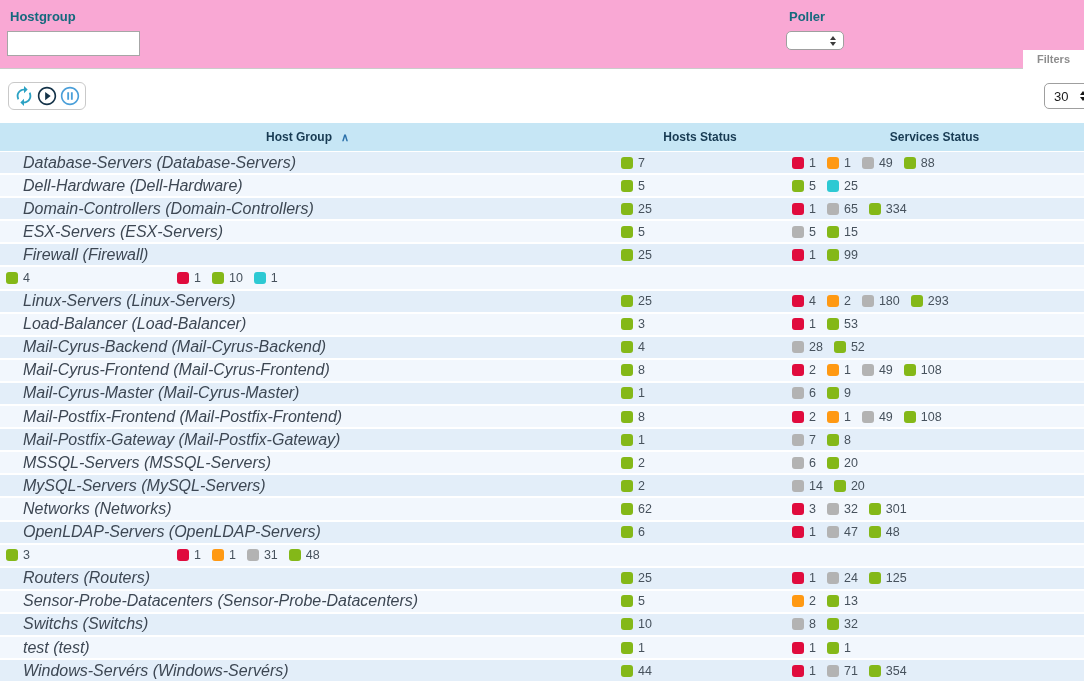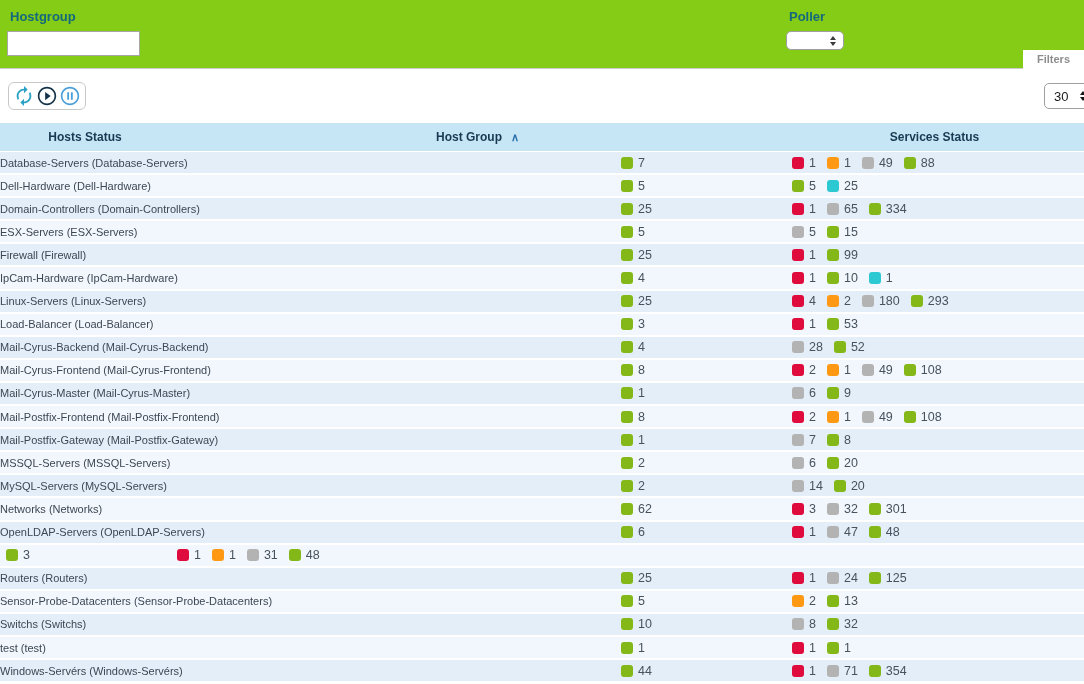--- a/index.html
+++ b/index.html
@@ -3,21 +3,21 @@
 <meta charset="utf-8">
 <style>
   * { box-sizing: border-box; }
   html,body { margin:0; padding:0; }
   body {
     width:1084px; height:684px; overflow:hidden; background:#fff;
     font-family:"Liberation Sans", sans-serif;
   }
   
   .filter-panel {
-    position:relative; height:69px; background:#84cc16;
+    position:relative; height:69px; background:#f9a8d4;
     border-bottom:1px solid #cbcbcb;
   }
   .filter-field label {
     display:block; font-weight:bold; font-size:13px; color:#15697d;
     margin:0 0 7px 3px;
   }
   .hostgroup-field { position:absolute; left:7px; top:9px; }
   .text-input {
     width:133px; height:25px; border:1px solid #a6a6a6; background:#fff;
     padding:0 5px; font-size:13px; font-family:"Liberation Sans", sans-serif;
@@ -61,21 +61,21 @@
   }
   .col-name { width:615px; }
   .col-hosts { width:170px; }
   .col-services { flex:1; }
   .sort-caret { color:#2d72ab; font-size:11px; margin-left:9px; font-weight:bold; }
   .trow {
     display:flex; height:23.1px; border-bottom:2px solid #fff; align-items:center;
   }
   .trow.row-a { background:#e3eef9; }
   .trow.row-b { background:#f2f7fd; }
-  .td.col-name { padding-left:0; font-size:11px; color:#3d4753; overflow:hidden; white-space:nowrap; }
+  .td.col-name { padding-left:23px; font-size:16px; color:#3d4753; overflow:hidden; white-space:nowrap;font-style:italic; }
   .hg-name { color:#3d4753; text-decoration:none; cursor:pointer; }
   .cell-badges { display:flex; align-items:center; }
   .col-hosts.cell-badges { padding-left:6px; }
   .col-services.cell-badges { padding-left:7px; }
   .badge-group { display:flex; align-items:center; margin-right:11px; cursor:pointer; }
   .badge { width:12px; height:12px; border-radius:3px; margin-right:5px; flex:none; }
   .badge-num { font-size:12.5px; color:#47525d; }
 </style>
 </head>
 <body>
@@ -122,25 +122,25 @@
       <span>30</span>
       <span class="spin-arrows">
           <i class="up"></i>
           <i class="down"></i>
         </span>
     </div>
   </div>
 
   <div class="table">
     <div class="thead">
-      <div class="th col-hosts">Hosts Status</div>
       <div class="th col-name">
         <span>Host Group</span>
         <span class="sort-caret">∧</span>
       </div>
+      <div class="th col-hosts">Hosts Status</div>
       <div class="th col-services">Services Status</div>
     </div>
     <div class="tbody">
         <div class="trow row-a">
     <div class="td col-name">
       <a class="hg-name">Database-Servers (Database-Servers)</a>
     </div>
     <div class="td col-hosts cell-badges">
             <span class="badge-group">
               <span class="badge" style="background: rgb(132, 184, 24);"></span>
@@ -248,23 +248,20 @@
               <span class="badge" style="background: rgb(224, 11, 61);"></span>
               <span class="badge-num">1</span>
             </span>
             <span class="badge-group">
               <span class="badge" style="background: rgb(132, 184, 24);"></span>
               <span class="badge-num">99</span>
             </span>
           </div>
   </div>
         <div class="trow row-b">
-    <div class="td col-name">
-      <a class="hg-name">IpCam-Hardware (IpCam-Hardware)</a>
-    </div>
     <div class="td col-hosts cell-badges">
             <span class="badge-group">
               <span class="badge" style="background: rgb(132, 184, 24);"></span>
               <span class="badge-num">4</span>
             </span>
           </div>
     <div class="td col-services cell-badges">
             <span class="badge-group">
               <span class="badge" style="background: rgb(224, 11, 61);"></span>
               <span class="badge-num">1</span>

